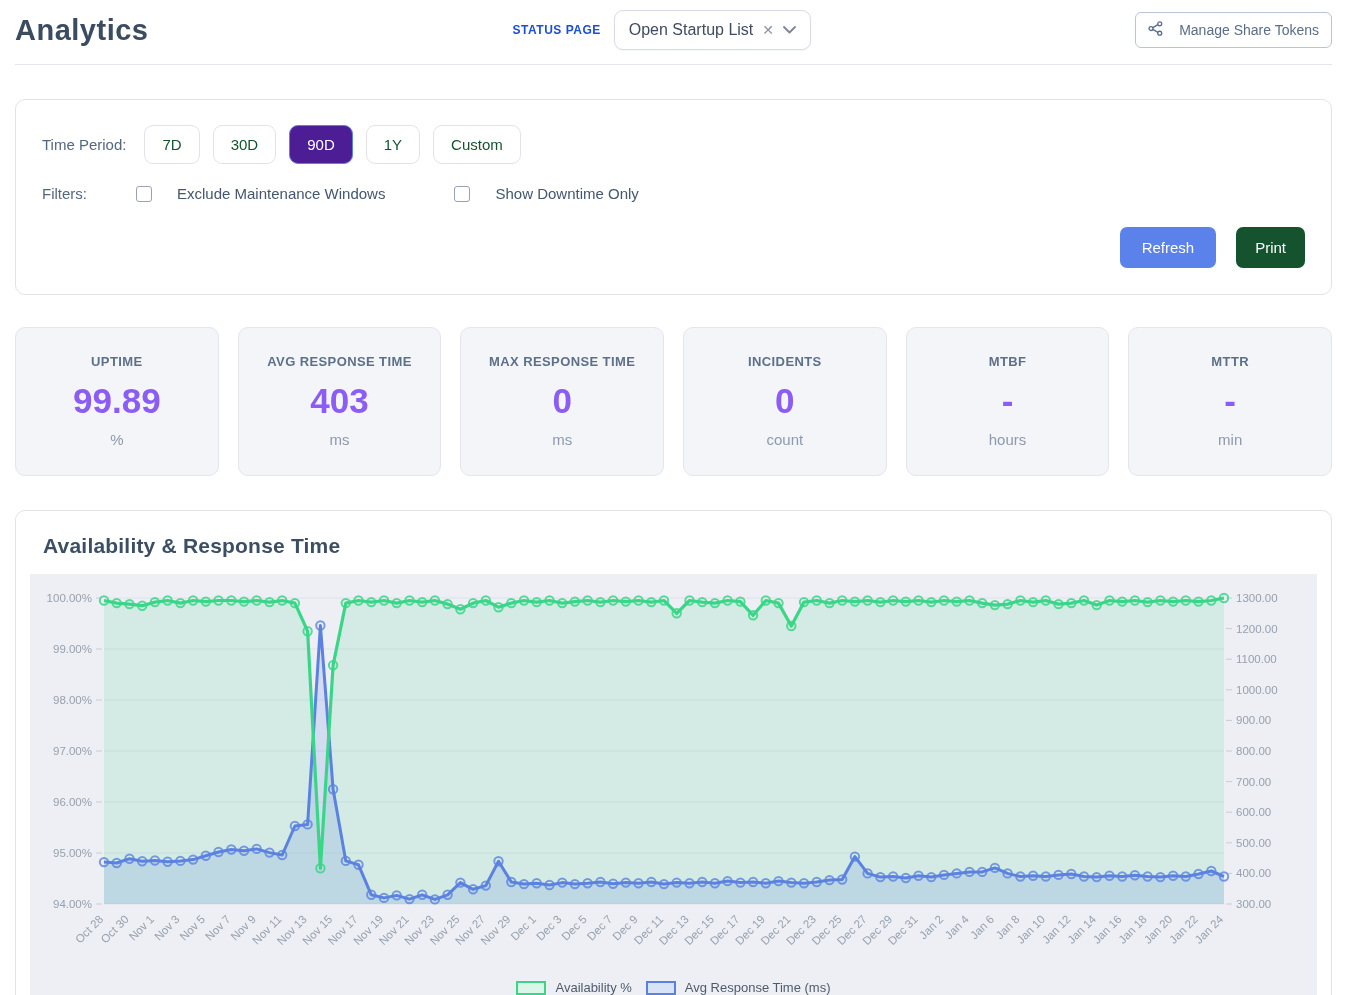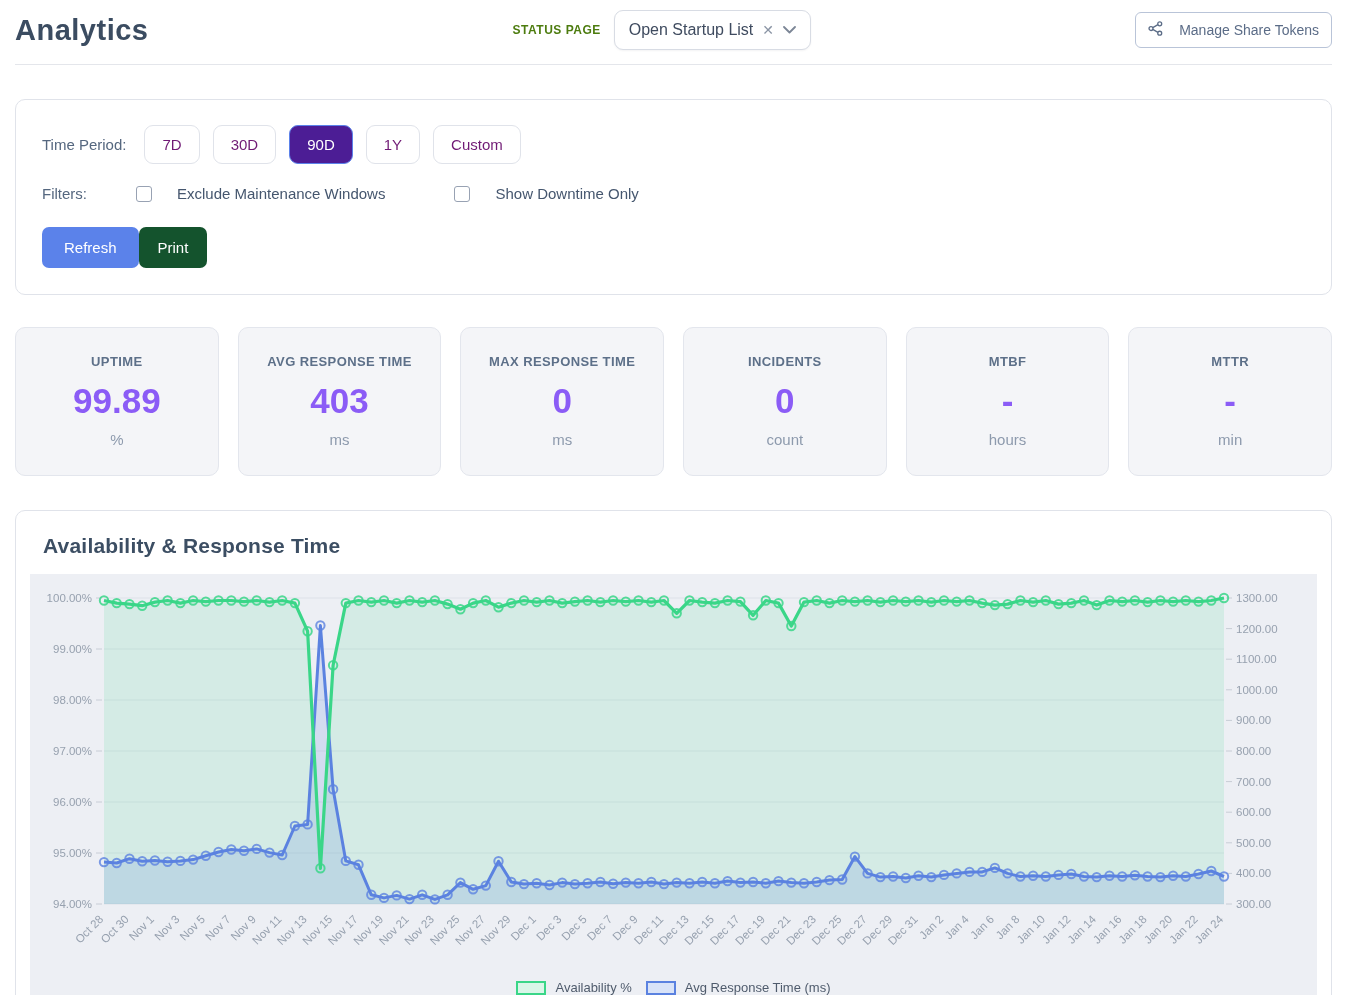--- a/index.html
+++ b/index.html
@@ -5,38 +5,38 @@
   * { box-sizing: border-box; }
   html,body { margin:0; padding:0; background:#ffffff; }
   body { font-family:"Liberation Sans", sans-serif; color:#42526b; width:1347px; }
 
   .page { width:1347px; padding-bottom:18px; }
 
   
   .header { display:flex; align-items:center; margin:0 15px; padding:10px 0 14px; border-bottom:1px solid #e4e6eb; }
   .app-title { font-size:29px; font-weight:700; color:#3b4c61; letter-spacing:0.5px; margin:0; }
   .header-center { display:flex; align-items:center; gap:13px; margin:0 auto; padding-left:40px; }
-  .status-label { font-size:12px; font-weight:600; color:#4d7c0f; letter-spacing:0.5px; }
+  .status-label { font-size:12px; font-weight:600; color:#1d4ed8; letter-spacing:0.5px; }
   .dropdown { display:flex; align-items:center; gap:9px; border:1px solid #d8dce4; border-radius:9px; padding:10px 14px; font-size:16px; color:#3f4b5f; background:#fff; box-shadow:0 1px 2px rgba(16,24,40,0.05); cursor:pointer; }
   .clear-x { color:#8a94a4; font-size:14px; line-height:1; }
   .chev { display:inline-flex; }
   .manage-btn { display:flex; align-items:center; gap:16px; border:1px solid #b9c4d8; border-radius:6px; padding:8px 12px; font-size:14px; color:#5b6c87; background:#fff; cursor:pointer; white-space:nowrap; }
 
   
   .panel { border:1px solid #e0e3ea; border-radius:10px; margin:0 15px; background:#fff; }
   .filters-panel { margin-top:34px; padding:25px 26px 26px; }
   .row { display:flex; align-items:center; }
   .row-label { font-size:15px; color:#55677f; margin-right:18px; }
   .tp-group { display:flex; align-items:center; gap:13px; }
-  .tp-btn { border:1px solid #e0e3ea; background:#fff; border-radius:9px; padding:10px 17px; font-size:15px; color:#701a75; cursor:pointer; font-family:inherit; }
+  .tp-btn { border:1px solid #e0e3ea; background:#fff; border-radius:9px; padding:10px 17px; font-size:15px; color:#14532d; cursor:pointer; font-family:inherit; }
   .tp-btn.active { background:#4c1d95; border-color:#5b82ea; color:#fff; }
   .checkbox-row { margin-top:21px; }
   .cb { display:flex; align-items:center; gap:25px; margin-right:38px; font-size:15px; color:#45566e; cursor:pointer;padding-left:31px; }
   .cb-box { width:16px; height:16px; border:1.5px solid #98a2b3; border-radius:3px; background:#fff; flex:0 0 auto; }
-  .action-row { margin-top:25px; gap:0; }
+  .action-row { margin-top:25px; gap:20px;justify-content:flex-end; }
   .btn { border:none; border-radius:7px; padding:12px 22px; font-size:15px; color:#fff; cursor:pointer; font-family:inherit; }
   .btn-refresh { background:#5b82ea; }
   .btn-print { background:#14532d; padding:12px 19px; }
 
   
   .stats { display:flex; gap:19px; margin:32px 15px 0; }
   .stat-card { flex:1; background:#f4f5f8; border:1px solid #e3e6ed; border-radius:10px; text-align:center; padding:26px 4px 27px; }
   .stat-label { font-size:13px; font-weight:700; color:#5d7089; letter-spacing:0.4px; }
   .stat-value { font-size:35px; font-weight:700; color:#8b5cf6; margin:14px 0 13px; line-height:1; }
   .stat-unit { font-size:15px; color:#8d9aad; }

